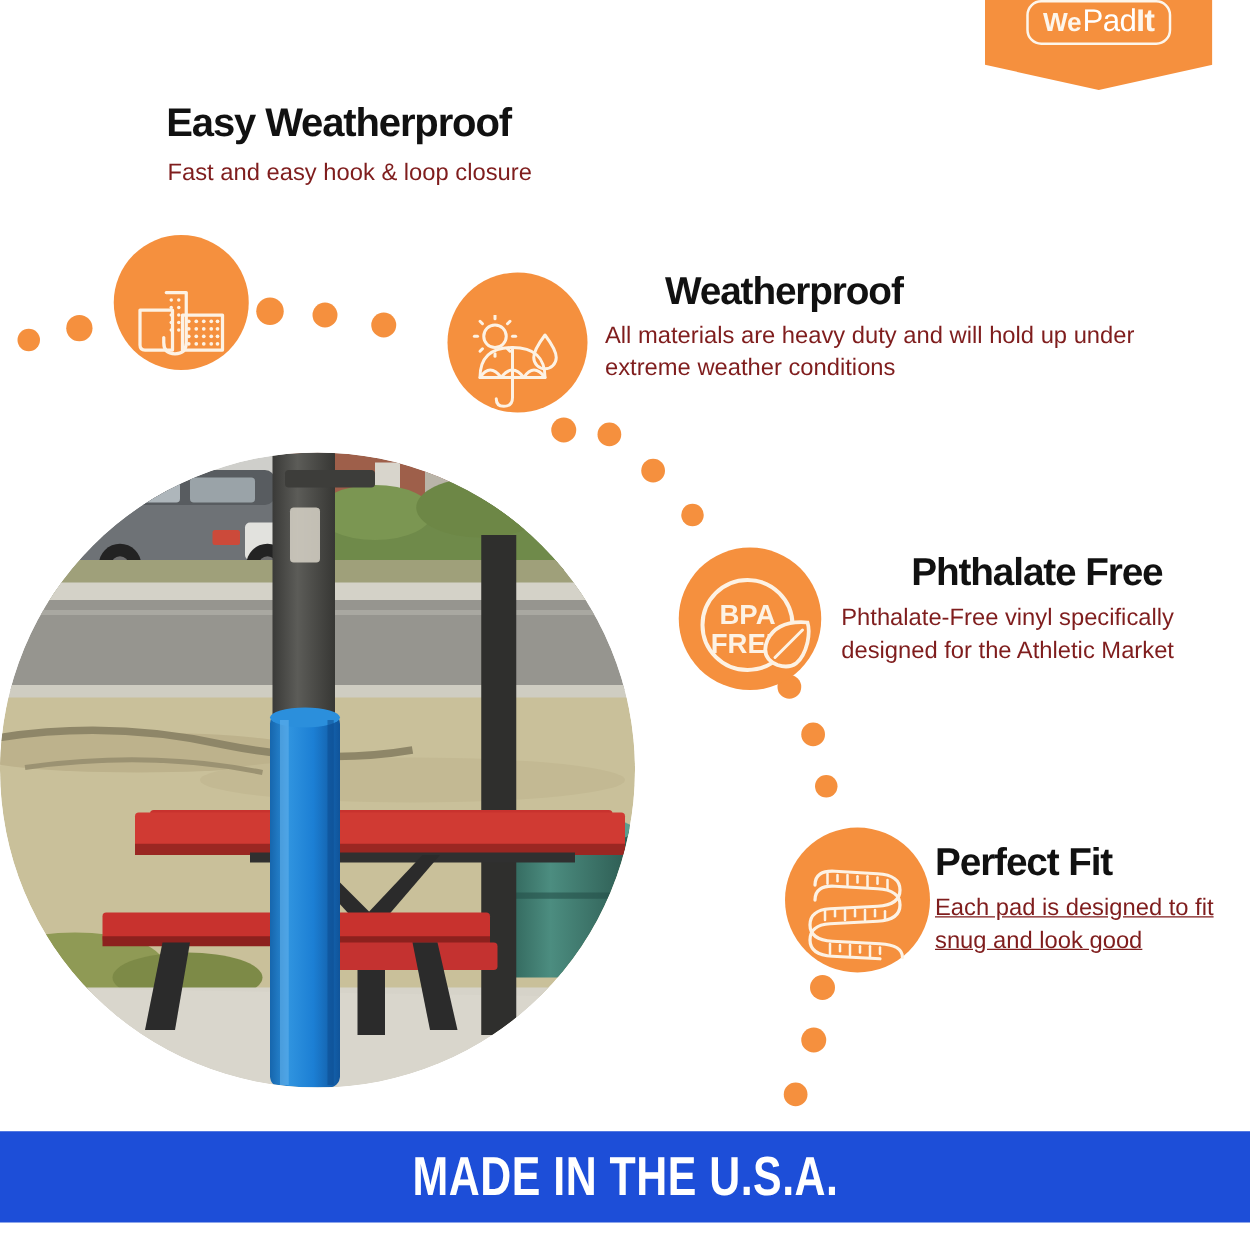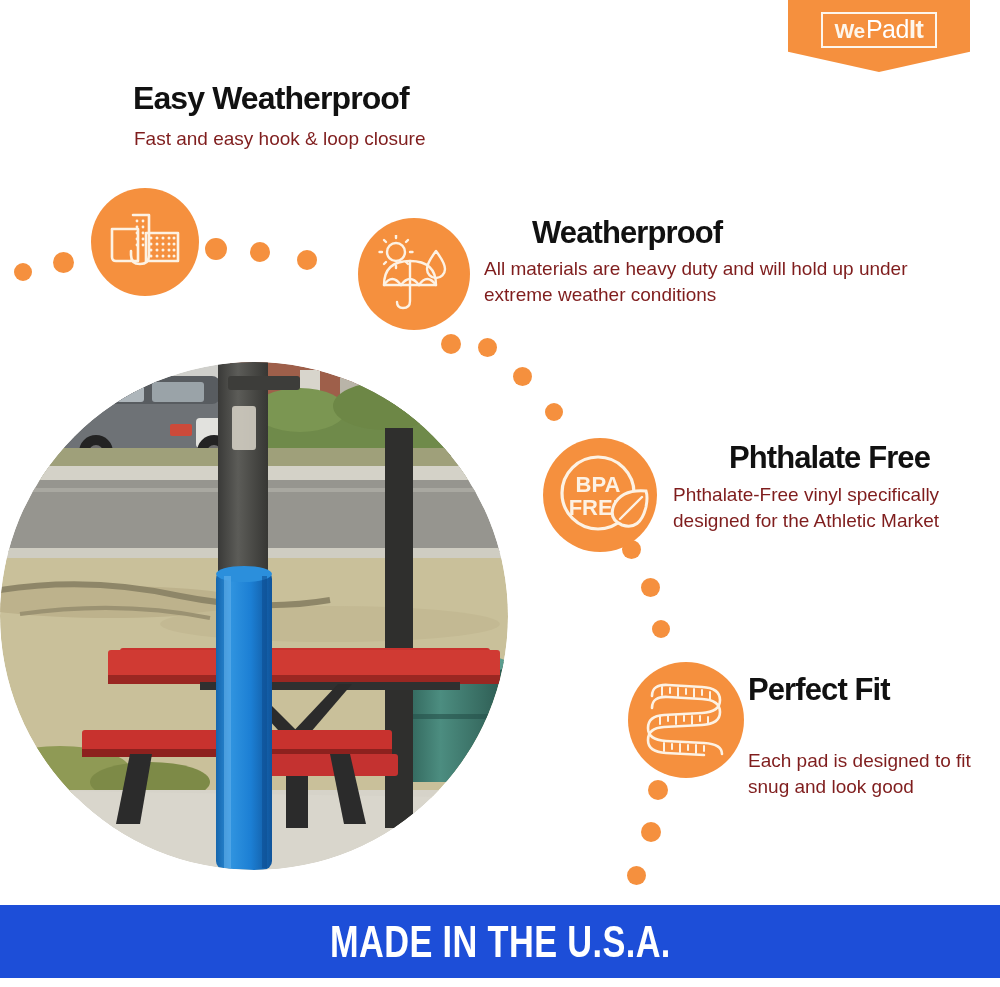--- a/index.html
+++ b/index.html
@@ -29,23 +29,22 @@
     width: 182px;
     height: 72px;
     background: #F5903E;
     -webkit-clip-path: polygon(0 0, 100% 0, 100% 72%, 50% 100%, 0 72%);
     clip-path: polygon(0 0, 100% 0, 100% 72%, 50% 100%, 0 72%);
     display: flex;
     align-items: flex-start;
     justify-content: center;
   }
   .logo-inner {
-    margin-top: 12px;
     border: 2.5px solid #FDF6EC;
-    border-radius: 0;
+    border-radius: 12px;
     padding: 3px 11px 4px 11px;
     display: flex;
     align-items: baseline;
     line-height: 1;
   }
   .logo-we {
     color: #FDF6EC;
     font-size: 21px;
     font-weight: bold;
     letter-spacing: -0.3px;
@@ -84,29 +83,29 @@
   #title-easy       { left: 133px; top: 80px; font-size: 32px; }
   #body-easy        { left: 134px; top: 126px; width: 420px; }
 
   #title-weather    { left: 484px; top: 215px; margin-left: 48px; }
   #body-weather     { left: 484px; top: 256px; width: 430px; }
 
   #title-phthalate  { left: 687px; top: 440px; margin-left: 42px; }
   #body-phthalate   { left: 673px; top: 482px; width: 270px; }
 
   #title-fit        { left: 748px; top: 672px; }
-  #body-fit         { left: 748px; top: 748px; width: 232px; }
+  #body-fit         { left: 748px; top: 714px; width: 232px; text-decoration: underline; }
 
   
   .icon-circle {
     position: absolute;
     border-radius: 50%;
     background: #F5903E;
     display: flex;
-    align-items: center;
+    align-items: flex-end;
     justify-content: center;
   }
   #icon-easy     { left: 91px;  top: 188px; width: 108px; height: 108px; }
   #icon-weather  { left: 358px; top: 218px; width: 112px; height: 112px; }
   #icon-bpa      { left: 543px; top: 438px; width: 114px; height: 114px; }
   #icon-fit      { left: 628px; top: 662px; width: 116px; height: 116px; }
 
   .icon-circle svg { display: block; }
 
   

